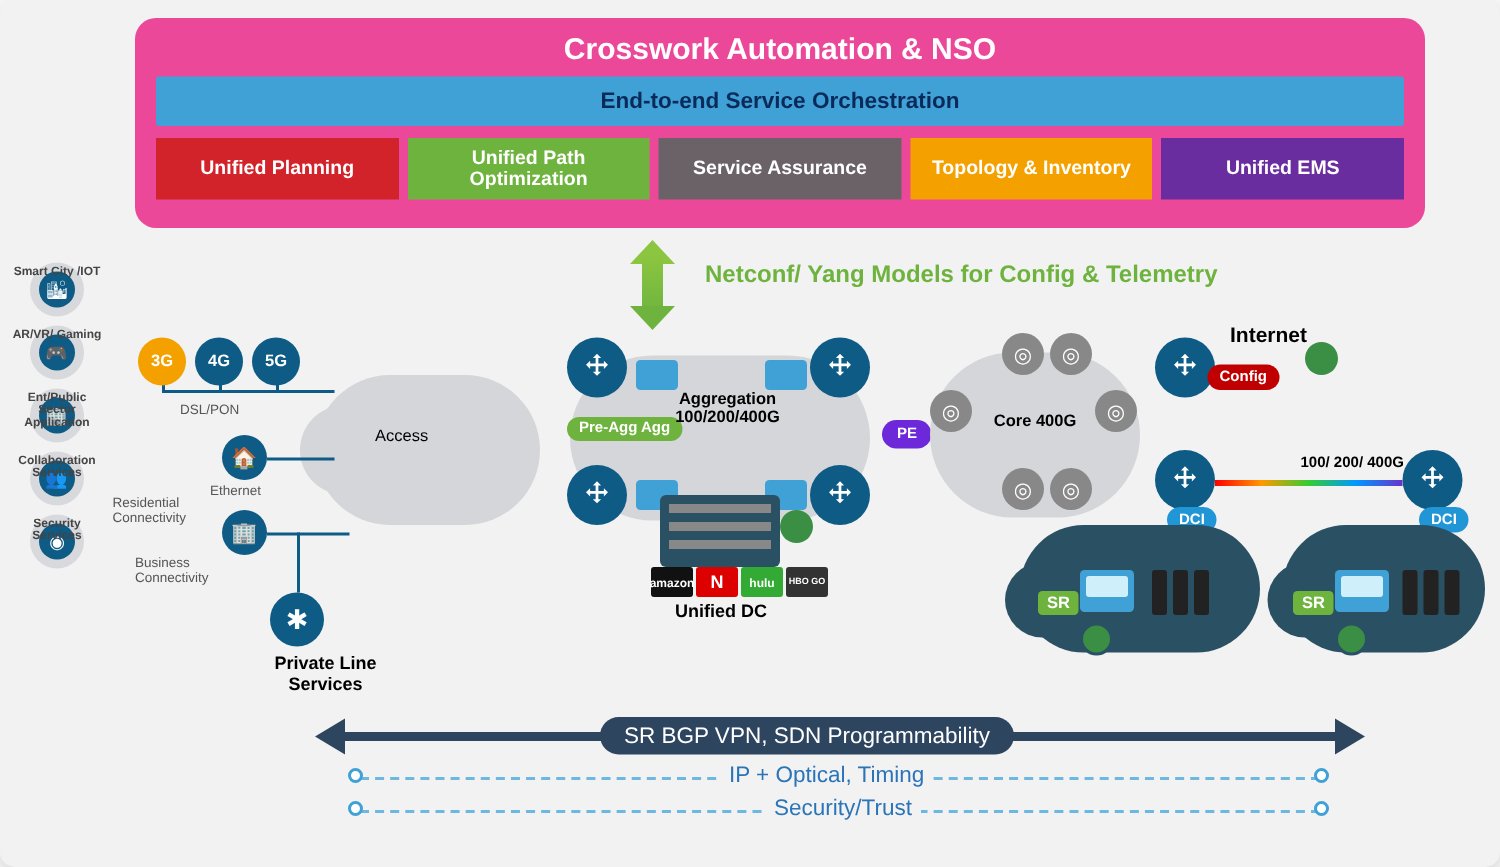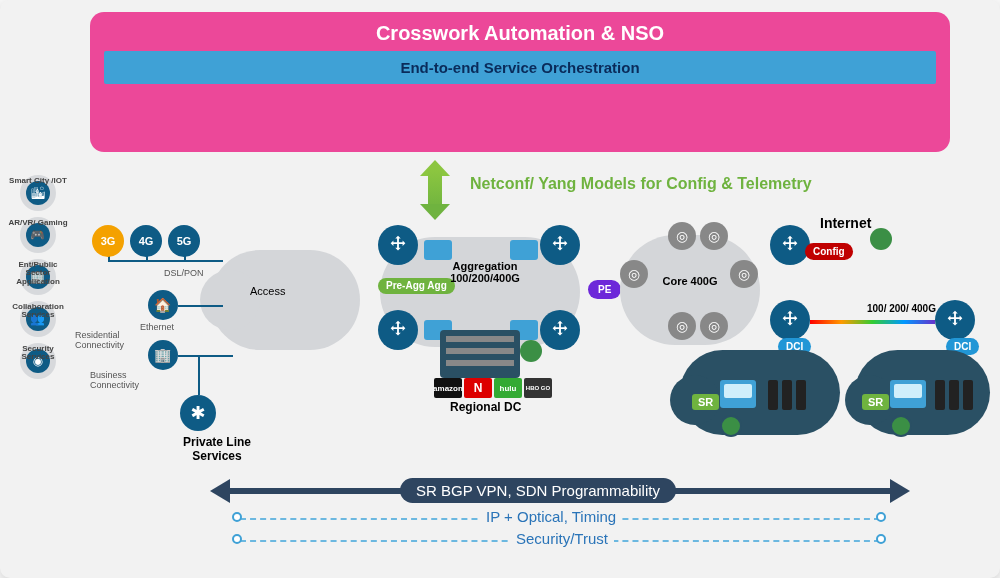--- a/index.html
+++ b/index.html
@@ -94,20 +94,27 @@
 
 </style>
 </head>
 <body>
 
 <div class="canvas">
 
   <div class="banner">
     <div class="banner-title">Crosswork Automation &amp; NSO</div>
     <div class="e2e">End-to-end Service Orchestration</div>
+    <div class="tiles">
+      <div class="tile red">Unified Planning</div>
+      <div class="tile green">Unified Path Optimization</div>
+      <div class="tile gray">Service Assurance</div>
+      <div class="tile orange">Topology &amp; Inventory</div>
+      <div class="tile purple">Unified EMS</div>
+    </div>
   </div>
 
   <div class="netconf-arrow">
     <div class="head-up"></div>
       <div class="stem"></div>
       <div class="head-dn"></div>
   </div>
   <div class="netconf-label">Netconf/ Yang Models for Config &amp; Telemetry</div>
 
   <div class="usecol">
@@ -150,21 +157,21 @@
 
   <div class="badge g3">
       <span>3G</span>
     </div>
   <div class="badge g4">
       <span>4G</span>
     </div>
   <div class="badge g5">
       <span>5G</span>
     </div>
-  <div class="small-lbl" style="left:120px; top:268px;margin-left:44px;">DSL/PON</div>
+  <div class="small-lbl" style="left:120px; top:268px;">DSL/PON</div>
 
   <div class="cloud" style="left:210px; top:250px; width:150px; height:100px;"></div>
   <div class="cloud" style="left:200px; top:270px; width:60px; height:60px; border-radius:50%;"></div>
   <div class="lbl" style="left:250px; top:285px; font-weight:normal;">Access</div>
 
   <div class="acc-icon" style="left:148px; top:290px;">🏠</div>
   <div class="small-lbl" style="left:140px; top:322px;">Ethernet</div>
   <div class="hline" style="left:178px; top:305px; width:45px;"></div>
 
   <div class="small-lbl" style="left:75px; top:330px; width:55px;">Residential Connectivity</div>
@@ -263,21 +270,21 @@
     <div style="position:absolute; left:6px; top:18px; right:6px; height:6px; background:#888;"></div>
     <div style="position:absolute; left:6px; top:30px; right:6px; height:6px; background:#888;"></div>
   </div>
   <div class="globe" style="left:520px; top:340px; border:none;"></div>
   <div class="stream-strip" style="left:434px; top:378px;">
     <div class="logo" style="background:#111;">amazon</div>
     <div class="logo" style="background:#d00; font-size:12px;">N</div>
     <div class="logo" style="background:#3a3;">hulu</div>
     <div class="logo" style="background:#333; font-size:6px; line-height:1;">HBO GO</div>
   </div>
-  <div class="lbl" style="left:450px; top:400px; font-size:12px;">Regional DC</div>
+  <div class="lbl" style="left:450px; top:400px; font-size:12px;">Unified DC</div>
 
 
   <div class="big-arrow-line" style="left:230px; top:488px; width:660px;"></div>
   <div class="big-arrow-head-l" style="left:210px; top:479px;"></div>
   <div class="big-arrow-head-r" style="left:890px; top:479px;"></div>
   <div class="dark-band" style="left:400px; top:478px;">SR BGP VPN, SDN Programmability</div>
 
   <div class="dashline" style="left:240px; top:518px; width:640px;"></div>
   <div class="dot" style="left:232px; top:512px;"></div>
   <div class="dot" style="left:876px; top:512px;"></div>

